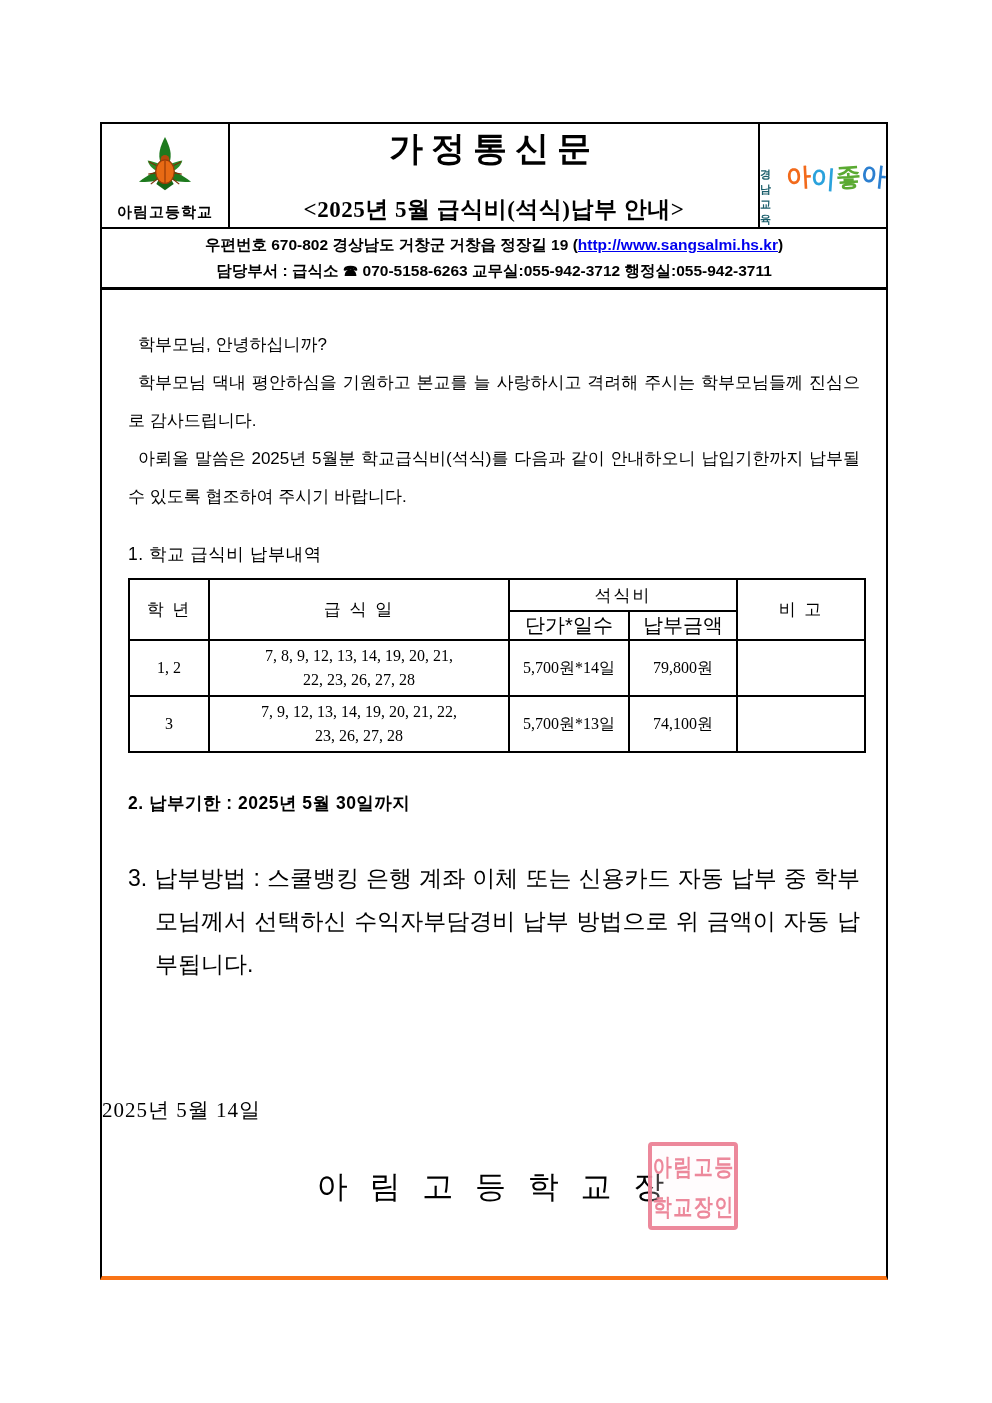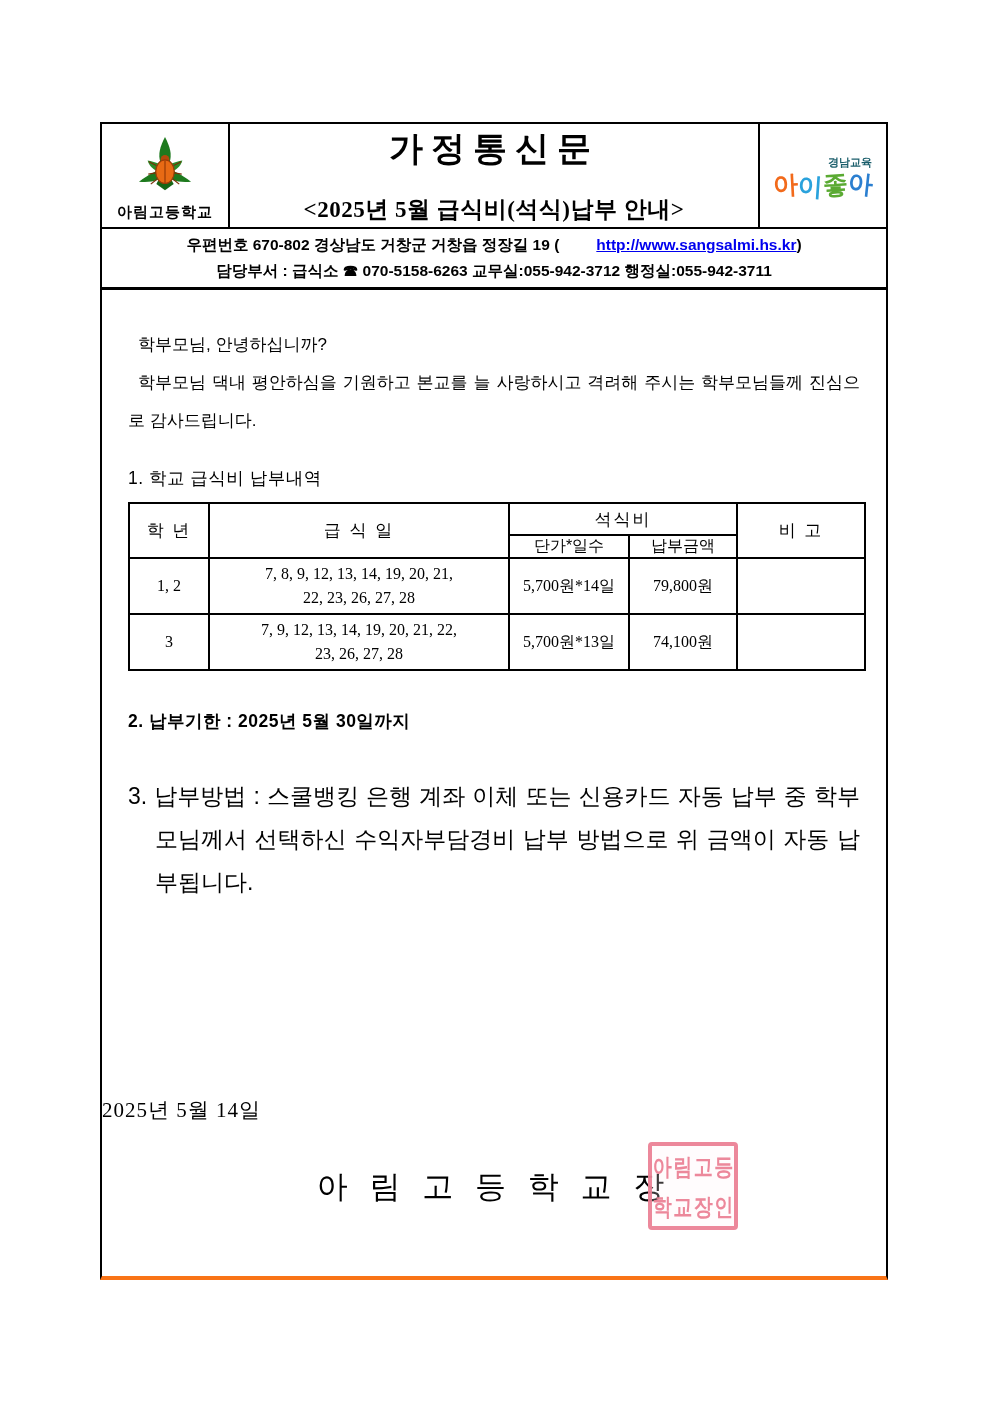--- a/index.html
+++ b/index.html
@@ -23,37 +23,37 @@
   .logo-cell .school-logo { width: 62px; height: 66px; }
   .logo-cell .school-name { font-size: 15px; font-weight: bold; letter-spacing: 1px; margin-top: 2px; }
   .title-cell {
     flex: 1; border-right: 2px solid #000; text-align: center;
     display: flex; flex-direction: column; justify-content: center; gap: 22px;
     font-family: "Liberation Serif", serif;
   }
   .doc-title { font-size: 34px; font-weight: bold; letter-spacing: 8px; }
   .doc-subtitle { font-size: 23px; font-weight: bold; letter-spacing: 0.5px; }
   .brand-cell {
-    width: 126px; display: flex; flex-direction: column;
+    width: 126px; display: flex; flex-direction: row;
     align-items: center; justify-content: center;
   }
   .brand-top { font-size: 11px; font-weight: bold; align-self: flex-end; margin-right: 14px; }
   .brand-word { font-size: 25px; font-weight: bold; line-height: 1; margin-top: 2px; white-space: nowrap; }
   .brand-word span { display: inline-block; transform: rotate(-3deg); }
   .brand-word span:nth-child(2) { transform: rotate(4deg) translateY(2px); }
   .brand-word span:nth-child(3) { transform: rotate(-4deg); }
   .brand-word span:nth-child(4) { transform: rotate(6deg) translateY(-1px); }
 
   
   .address {
     border: 2px solid #000; border-bottom: 3px solid #000;
     text-align: center; font-weight: bold;
     font-size: 15.5px; line-height: 26px; padding: 3px 2px;
   }
-  .address a { color: #0000ee; text-decoration: underline; padding-left: 37px; }
+  .address a { color: #0000ee; text-decoration: underline; }
 
   
   .main {
     position: relative;
     border-left: 2px solid #000; border-right: 2px solid #000; border-bottom: 4px solid #f97316;
     height: 990px; padding: 36px 26px 0 26px;
   }
   .body-text { font-size: 17px; line-height: 38px; text-align: justify; word-break: break-all; }
   .body-text p { text-indent: 10px; }
 
@@ -64,21 +64,21 @@
   table.fee th, table.fee td {
     border: 2px solid #000; text-align: center; vertical-align: middle;
     font-weight: normal; padding: 0 2px;
   }
   col.c-grade  { width: 80px; }
   col.c-days   { width: 300px; }
   col.c-unit   { width: 120px; }
   col.c-amount { width: 108px; }
   col.c-note   { width: 128px; }
   tr.h1 th { height: 32px; font-size: 17px; letter-spacing: 2px; }
-  tr.h2 th { height: 18px; font-size: 16px; letter-spacing: 0; }
+  tr.h2 th { height: 18px; font-size: 20px; letter-spacing: 0; }
   tr.data td { height: 56px; font-family: "Liberation Serif", serif; font-size: 16px; }
   td.days { font-size: 16.5px; line-height: 24px; }
   td.amount { font-weight: bold; font-size: 17.5px; }
 
   .section2 { margin-top: 38px; font-size: 17.5px; font-weight: bold; letter-spacing: 0.5px; }
   .section3 {
     margin-top: 42px; font-size: 23px; line-height: 43px;
     text-align: justify; word-break: break-all;
     padding-left: 27px; text-indent: -27px;
   }
@@ -148,20 +148,21 @@
 
   <div class="address">
     <div><span>우편번호 670-802  경상남도 거창군 거창읍 정장길 19 (</span><a href="#">http://www.sangsalmi.hs.kr</a><span>)</span></div>
     <div>담당부서 : 급식소 ☎ 070-5158-6263  교무실:055-942-3712  행정실:055-942-3711</div>
   </div>
 
   <div class="main">
     <div class="body-text">
       <p>학부모님, 안녕하십니까?</p>
       <p>학부모님 댁내 평안하심을 기원하고 본교를 늘 사랑하시고 격려해 주시는 학부모님들께 진심으로 감사드립니다.</p>
+      <p>아뢰올 말씀은 2025년 5월분 학교급식비(석식)를 다음과 같이 안내하오니 납입기한까지 납부될 수 있도록 협조하여 주시기 바랍니다.</p>
     </div>
 
     <div class="section-heading">1. 학교 급식비 납부내역</div>
 
     <table class="fee">
       <colgroup>
         <col class="c-grade">
           <col class="c-days">
           <col class="c-unit">
           <col class="c-amount">

